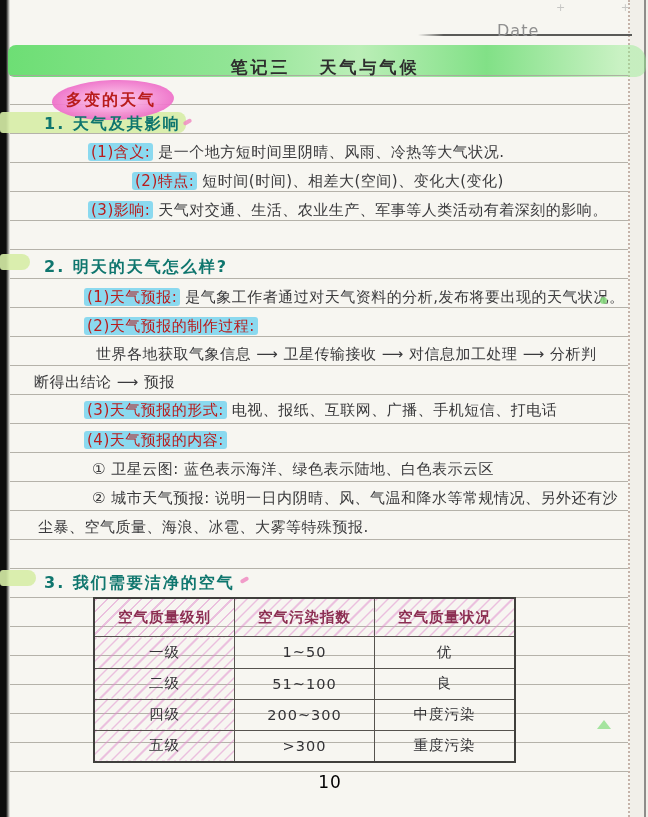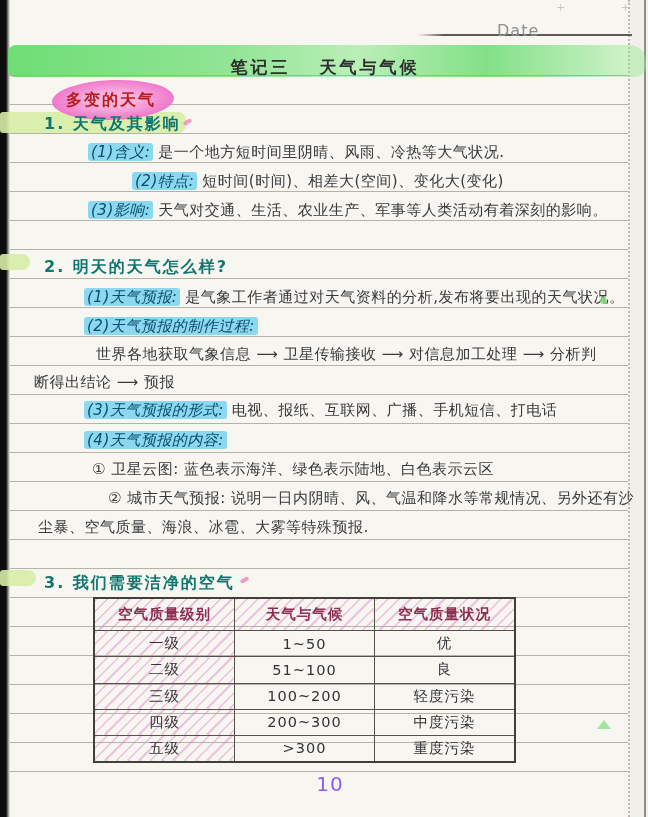--- a/index.html
+++ b/index.html
@@ -23,28 +23,28 @@
   .date-row{position:absolute;left:497px;top:1px;z-index:3;font-size:16px;color:#8f8f8f;letter-spacing:1px;margin-top:20px;}
   .date-marks{position:absolute;left:556px;top:1px;z-index:3;font-size:11px;color:#c6c6c4;letter-spacing:26px;}
   
   .green-band{position:absolute;left:8px;top:45px;width:638px;height:32px;z-index:1;
     border-radius:8px 16px 10px 6px;
     background:linear-gradient(90deg,rgba(102,221,110,.95),rgba(102,221,110,.7) 35%,rgba(128,231,126,.5) 55%,rgba(100,219,108,.8) 75%,rgba(146,236,140,.45) 96%);}
   .pale-green{position:absolute;z-index:1;background:#d6eda6;border-radius:3px 8px 8px 3px;opacity:.9;}
   .pink-ellipse{position:absolute;left:52px;top:80px;width:122px;height:40px;z-index:2;
     border-radius:50%;transform:rotate(-2deg);
     background:radial-gradient(ellipse at center,#f9aee1 25%,#ee6cc8 72%,#f287d3 100%);opacity:.92;}
-  .hl-cyan{background:rgba(120,211,238,.85);border-radius:3px;padding:0 3px;margin-right:5px;color:#0c4a6e;font-style:italic;}
+  .hl-cyan{background:rgba(120,211,238,.85);border-radius:3px;padding:0 3px;margin-right:5px;color:#b91c1c;}
   
   .txt{position:absolute;z-index:3;white-space:nowrap;}
   .title{font-size:17px;font-weight:bold;letter-spacing:3px;color:#2e2e2e;text-align:center;}
   .topic{font-size:16px;font-weight:bold;letter-spacing:2px;color:#b91c1c;}
   .h2{font-size:16px;font-weight:bold;letter-spacing:2px;color:#0f766e;}
   .hand{font-size:15px;letter-spacing:.5px;font-weight:500;}
-  .pagenum{font-size:20px;color:#8b5cf6;letter-spacing:1px;text-align:center;}
+  .pagenum{font-size:17px;color:#000000;letter-spacing:1px;text-align:center;}
   
   .tick{position:absolute;z-index:3;}
   .tick-pink{width:9px;height:4px;background:#f08cc2;border-radius:2px;transform:rotate(-30deg);opacity:.85;}
   .tick-dot-green{width:7px;height:7px;border-radius:50%;background:#84d87a;opacity:.85;}
   .tick-tri-green{width:0;height:0;border-left:7px solid transparent;border-right:7px solid transparent;
     border-bottom:9px solid #8fe08a;opacity:.8;}
   
   .aq-table{position:absolute;left:93px;top:597px;width:423px;height:166px;z-index:3;
     border-collapse:collapse;table-layout:fixed;}
   .aq-table td,.aq-table th{border:1.6px solid #56534e;text-align:center;vertical-align:middle;
@@ -103,48 +103,43 @@
   <div class="txt hand" style="left:96px;top:345px;">世界各地获取气象信息 ⟶ 卫星传输接收 ⟶ 对信息加工处理 ⟶ 分析判</div>
   <div class="txt hand" style="left:34px;top:373px;">断得出结论 ⟶ 预报</div>
 
   <div class="txt hand" style="left:84px;top:401px;">
     <span class="hl-cyan">(3)天气预报的形式:</span><span>电视、报纸、互联网、广播、手机短信、打电话</span>
   </div>
   <div class="txt hand" style="left:84px;top:431px;">
     <span class="hl-cyan">(4)天气预报的内容:</span>
   </div>
   <div class="txt hand" style="left:92px;top:460px;">① 卫星云图: 蓝色表示海洋、绿色表示陆地、白色表示云区</div>
-  <div class="txt hand" style="left:92px;top:489px;margin-left:16px;">② 城市天气预报: 说明一日内阴晴、风、气温和降水等常规情况、另外还有沙</div>
+  <div class="txt hand" style="left:92px;top:489px;">② 城市天气预报: 说明一日内阴晴、风、气温和降水等常规情况、另外还有沙</div>
   <div class="txt hand" style="left:38px;top:518px;">尘暴、空气质量、海浪、冰雹、大雾等特殊预报.</div>
 
   <div class="pale-green" style="left:0;top:570px;width:36px;height:16px;"></div>
   <div class="txt h2" style="left:44px;top:573px;">3. 我们需要洁净的空气</div>
   <div class="tick tick-pink" style="left:240px;top:578px;"></div>
 
   <table class="aq-table">
     <tbody>
         <tr>
       <th class="hatch">空气质量级别</th>
-      <th class="hatch">天气与气候</th>
+      <th class="hatch">空气污染指数</th>
       <th class="hatch">空气质量状况</th>
     </tr>
     <tr>
       <td class="hatch">一级</td>
       <td>1~50</td>
       <td>优</td>
     </tr>
     <tr>
       <td class="hatch">二级</td>
       <td>51~100</td>
       <td>良</td>
-    </tr>
-    <tr>
-      <td class="hatch">三级</td>
-      <td>100~200</td>
-      <td>轻度污染</td>
     </tr>
     <tr>
       <td class="hatch">四级</td>
       <td>200~300</td>
       <td>中度污染</td>
     </tr>
     <tr>
       <td class="hatch">五级</td>
       <td>&gt;300</td>
       <td>重度污染</td>

